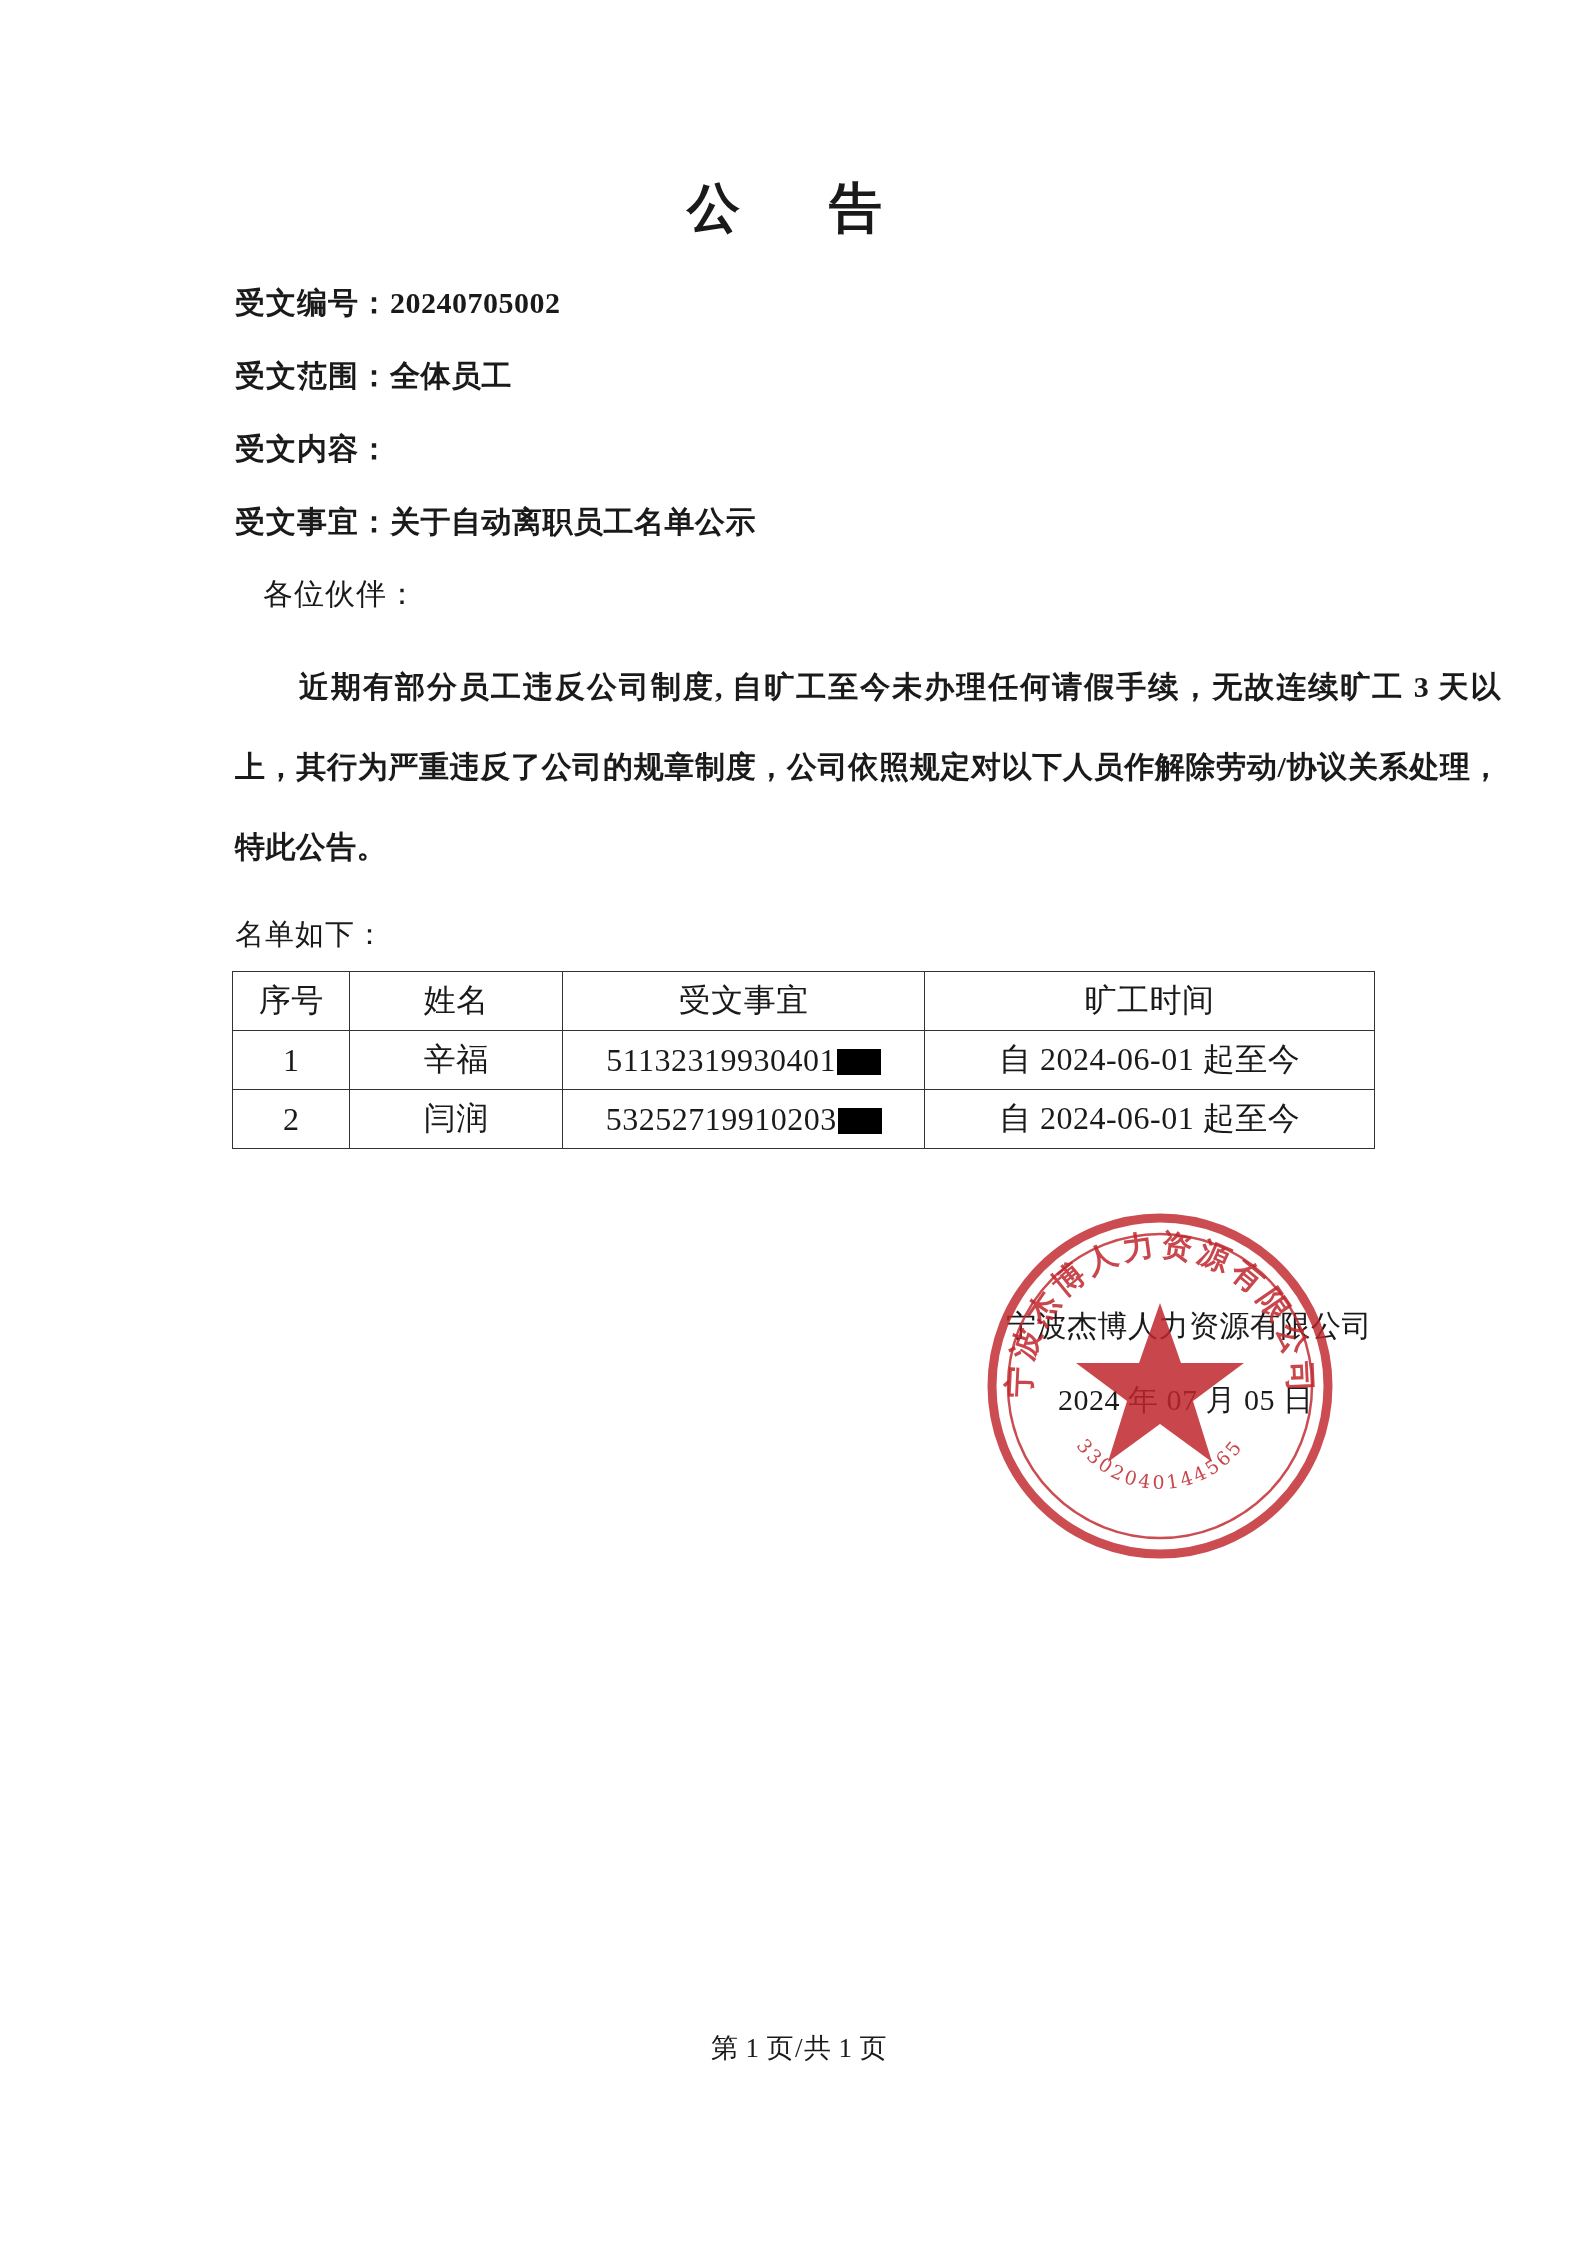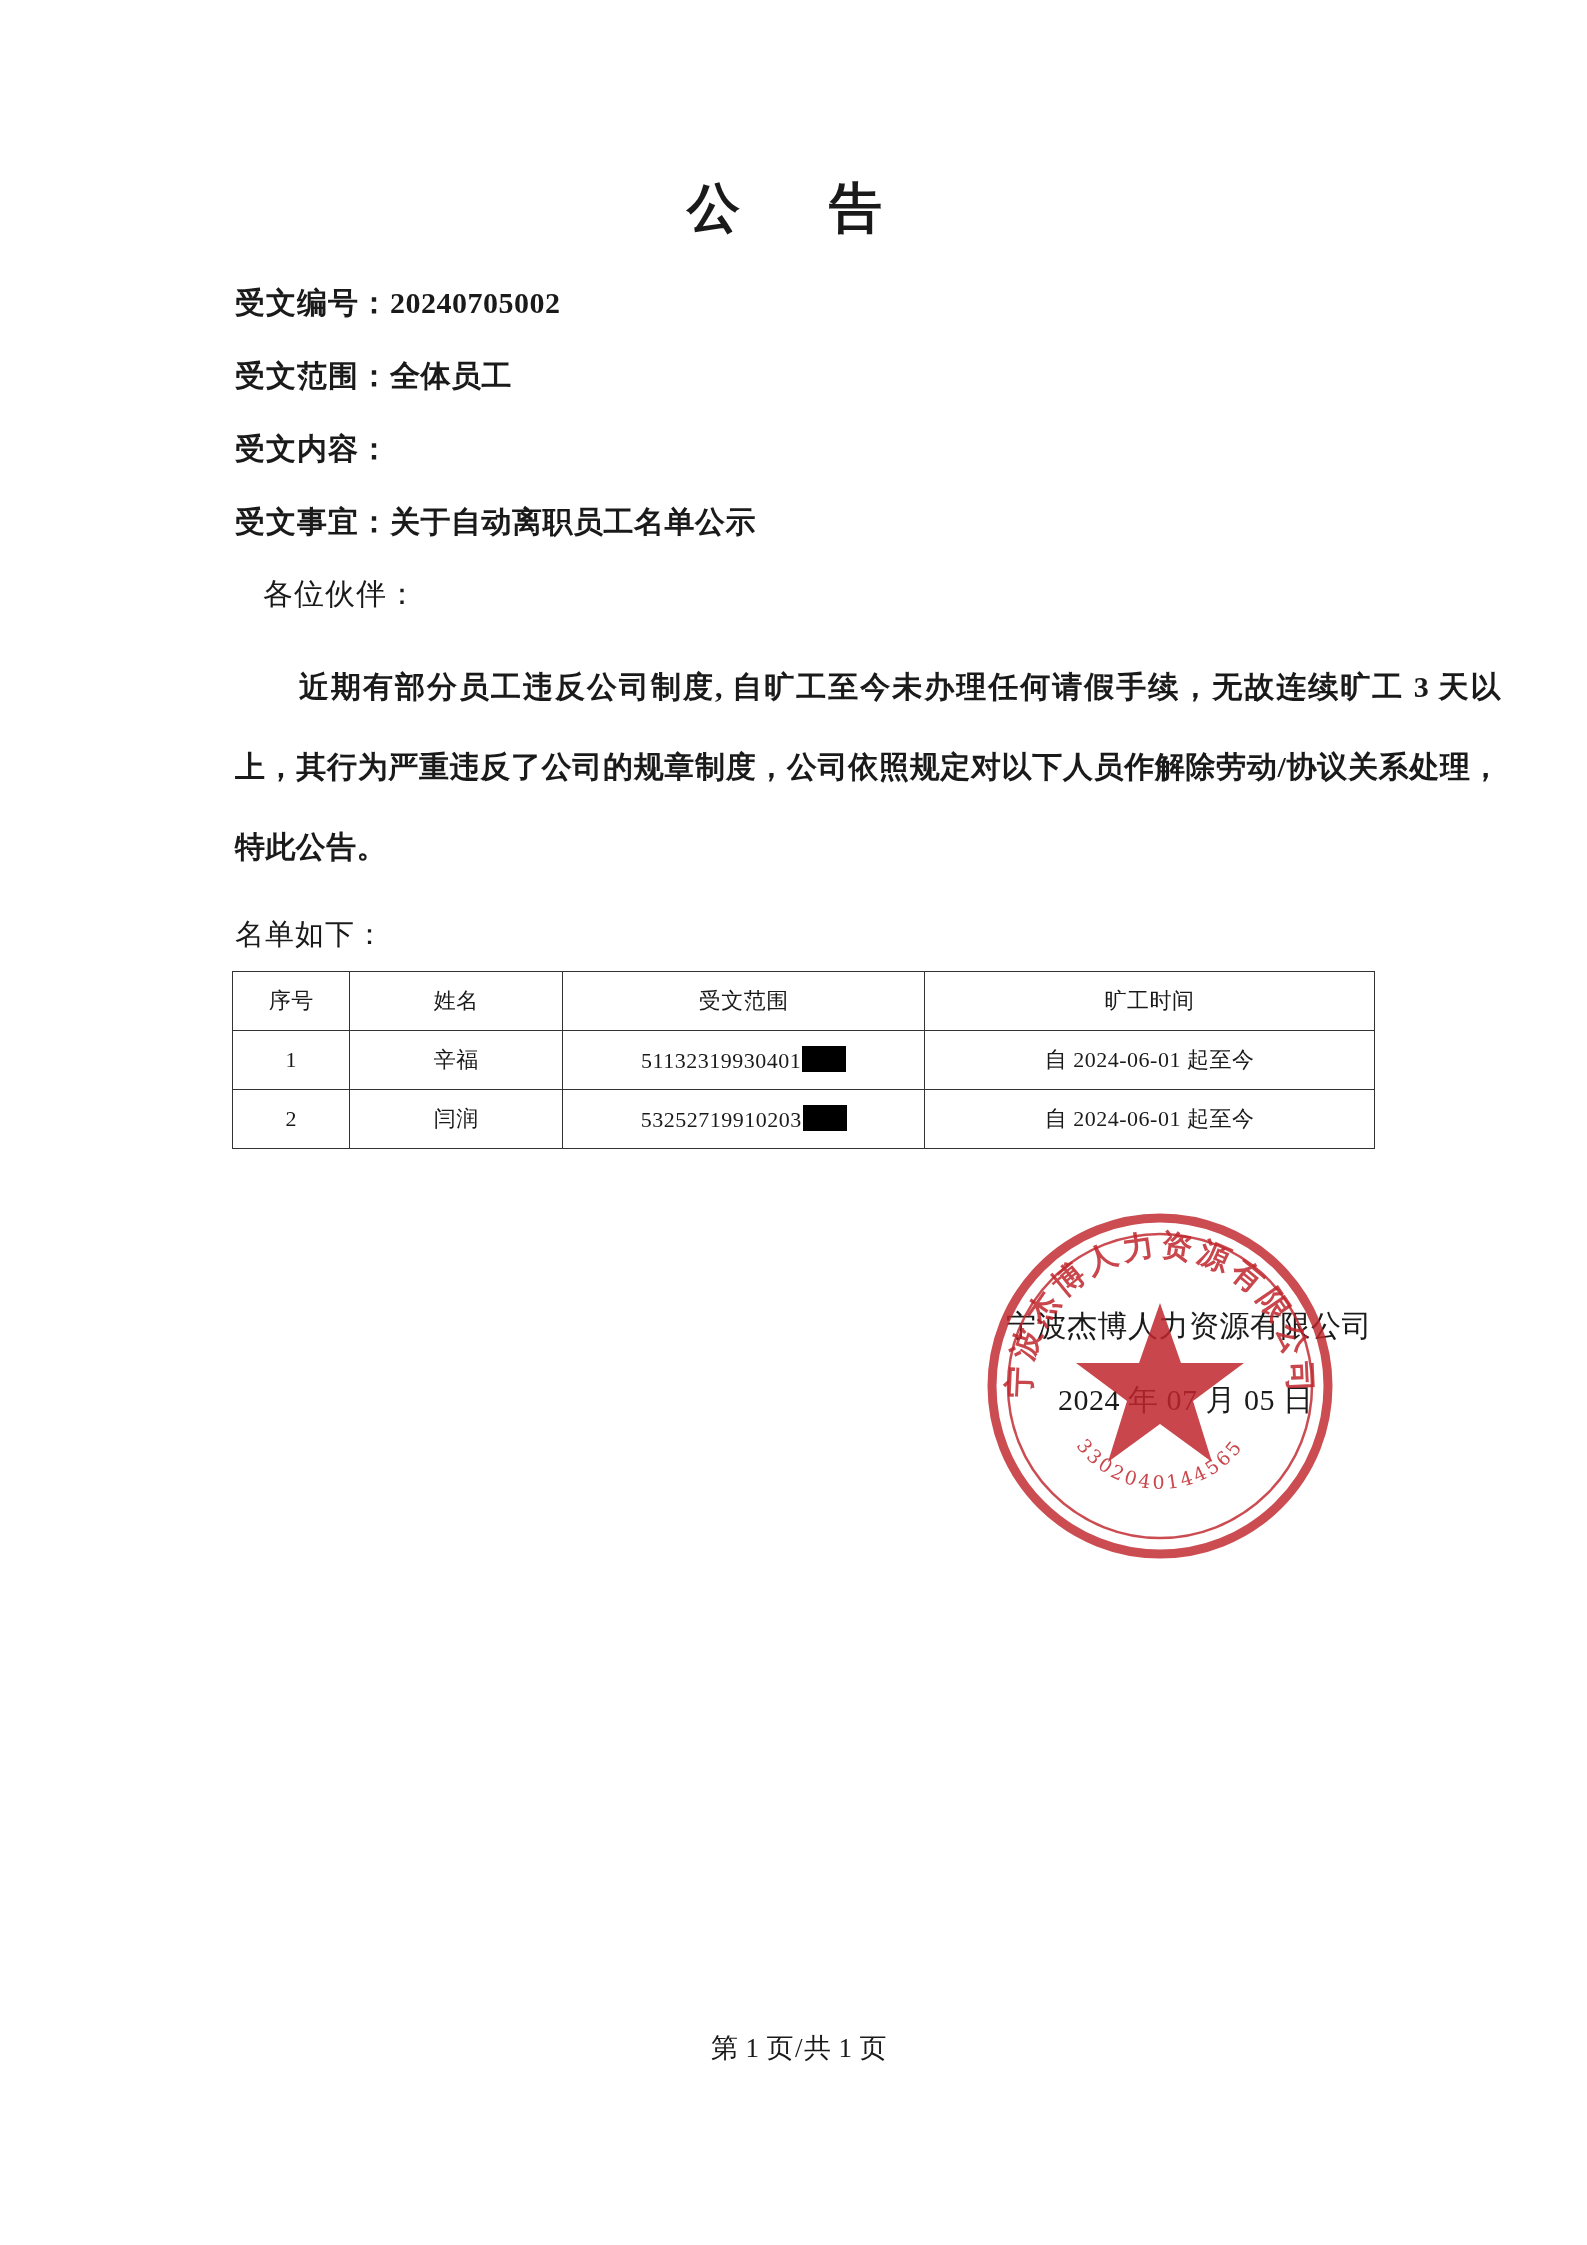--- a/index.html
+++ b/index.html
@@ -82,21 +82,21 @@
     padding-right: 212px;
   }
   table.listing {
     width: 100%;
     border-collapse: collapse;
     table-layout: fixed;
   }
   table.listing th, table.listing td {
     border: 1.5px solid #333;
     text-align: center;
-    font-size: 22px;
+    font-size: 32px;
     font-weight: normal;
     padding: 0;
     height: 58px;
     vertical-align: middle;
     letter-spacing: 0.5px;
   }
   table.listing col.c1 { width: 103px; }
   table.listing col.c2 { width: 187px; }
   table.listing col.c3 { width: 318px; }
   table.listing col.c4 { width: 395px; }
@@ -178,21 +178,21 @@
       <colgroup>
         <col class="c1">
           <col class="c2">
           <col class="c3">
           <col class="c4">
       </colgroup>
       <thead>
         <tr>
           <th>序号</th>
           <th>姓名</th>
-          <th>受文范围</th>
+          <th>受文事宜</th>
           <th>旷工时间</th>
         </tr>
       </thead>
       <tbody>
         <tr>
           <td>1</td>
           <td>辛福</td>
           <td><span>51132319930401</span><span class="redacted"></span></td>
           <td>自 2024-06-01 起至今</td>
         </tr>

